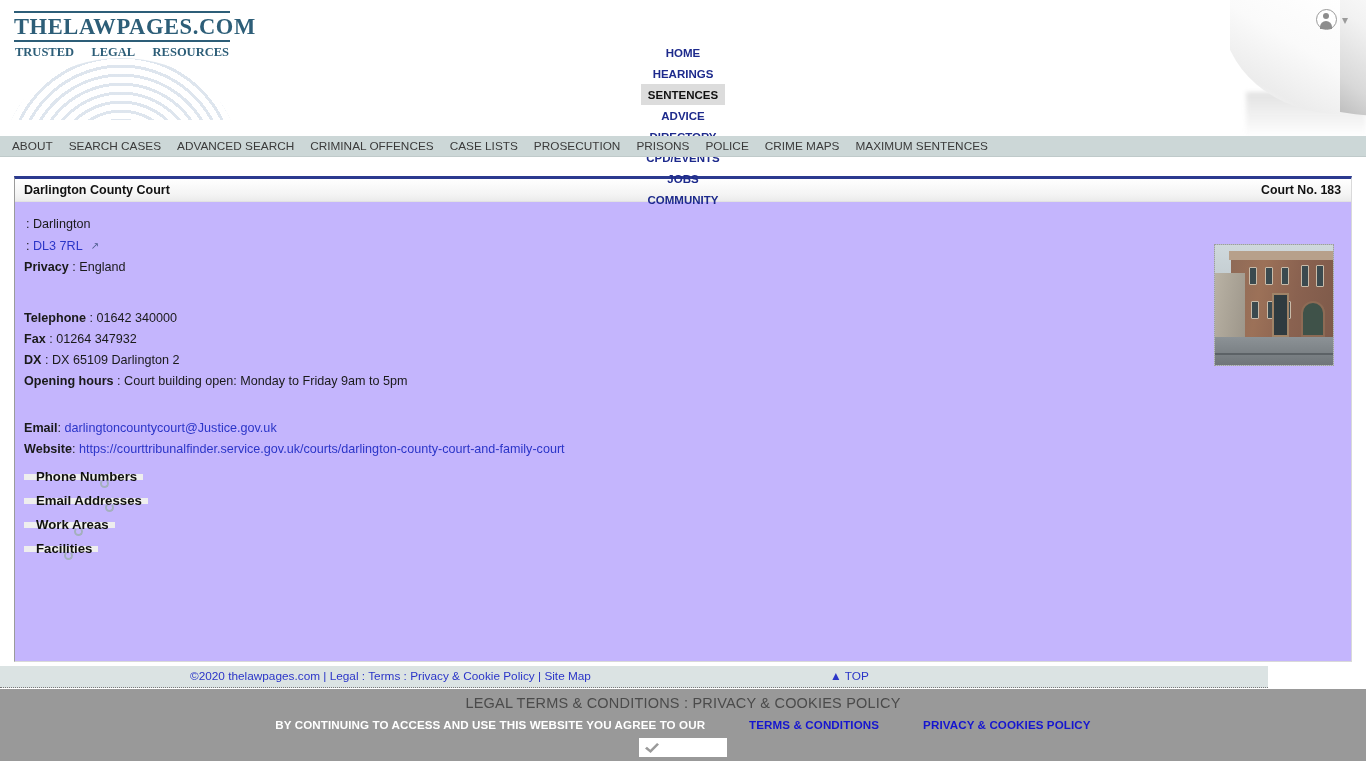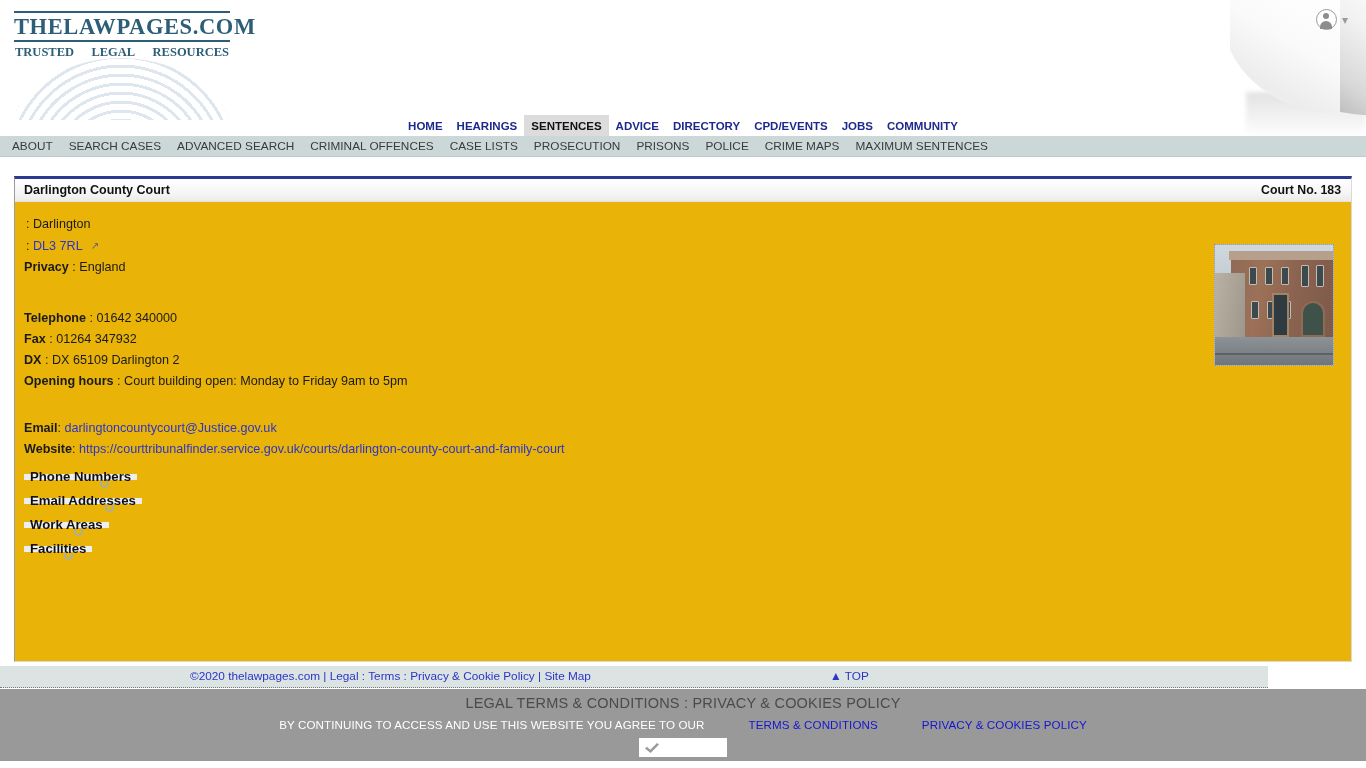--- a/index.html
+++ b/index.html
@@ -75,21 +75,21 @@
   }
   .logo .tag {
     font-family:"Liberation Serif", serif; font-weight:bold;
     font-size:12.5px; color:#2d5e78; margin-top:3px;
     display:flex; justify-content:space-between; padding:0 1px;
   }
 
   
   .mainnav {
     position:relative; z-index:4; height:21px;
-    display:flex; justify-content:center; align-items:flex-end; gap:0px;
+    display:flex; justify-content:center; align-items:center; gap:0px;flex-direction:column;
   }
   .mainnav a {
     font-size:11.5px; font-weight:bold; color:#1d2a8c; text-decoration:none;
     padding:4px 7px 3px; line-height:14px; white-space:nowrap;
   }
   .mainnav a.active { color:#111; background:#dcdcdc; }
 
   
   .subnav {
     position:relative; z-index:4;
@@ -98,21 +98,21 @@
     border-bottom:1px solid #bfcaca;
   }
   .subnav a {
     font-size:11.8px; color:#3a3a3a; text-decoration:none;
     padding:0 8px; line-height:18px; white-space:nowrap;
   }
 
   
   .panel {
     position:absolute; left:14px; top:176px; width:1338px; height:486px;
-    background:#eab308; border-left:1px solid #9b9b9b; border-right:1px solid #d9d9d9;
+    background:#c4b5fd; border-left:1px solid #9b9b9b; border-right:1px solid #d9d9d9;
     border-bottom:1px solid #d9d9d9; border-top:3px solid #2b3a8f;
   }
   .panel-title {
     height:23px; display:flex; align-items:center; justify-content:space-between;
     padding:0 10px 0 9px;
     background: linear-gradient(180deg,#ffffff 0%, #f4f4f4 70%, #ebebeb 100%);
     border-bottom:1px solid #e2e2e2;
   }
   .panel-title .left { font-size:12.5px; font-weight:bold; color:#111; }
   .panel-title .right { font-size:12.3px; font-weight:bold; color:#111; }
@@ -157,21 +157,21 @@
     background:#2f3b40; border:2px solid #a08468;
   }
   .photo .road { position:absolute; left:0; right:0; bottom:0; height:28px; background:linear-gradient(180deg,#8c9296,#6f7579); }
   .photo .kerb { position:absolute; left:0; right:0; bottom:21px; height:4px; background:#c5c9cb; }
   .photo .rail { position:absolute; left:0; right:0; bottom:10px; height:2px; background:#5c6266; }
 
   
   .accordions { margin-top:14px; }
   .acc {
     display:inline-block; background:#eeeeee; color:#111;
-    font-size:13.2px; font-weight:bold; padding:3px 6px 3px 6px;
+    font-size:13.2px; font-weight:bold; padding:3px 6px 3px 12px;
     margin-bottom:18px; position:relative; cursor:pointer;
   }
   .acc-row { line-height:0; }
   .spinner {
     position:absolute; width:9px; height:9px; border-radius:50%;
     border:2px solid #9fb0b3; border-top-color:transparent; opacity:.85;
   }
 
   
   .footbar {
@@ -188,21 +188,21 @@
 
   
   .cookie {
     position:absolute; left:0; top:689px; width:1366px; height:72px; background:#999999;
   }
   .cookie .title {
     text-align:center; color:#4b4b4b; font-size:14.5px; padding-top:6px; letter-spacing:.2px;
   }
   .cookie .line2 {
     display:flex; justify-content:center; gap:44px;
-    margin-top:7px; font-size:11.6px; font-weight:normal; letter-spacing:.1px;
+    margin-top:7px; font-size:11.6px; font-weight:bold; letter-spacing:.1px;
   }
   .cookie .line2 .txt { color:#ffffff; }
   .cookie .line2 a { color:#1515d0; text-decoration:none; }
   .cookie .btnrow { display:flex; justify-content:center; margin-top:7px; }
   .cookie .okbtn {
     width:88px; height:19px; background:#ffffff; border:0;
     display:flex; align-items:center; padding-left:6px; cursor:pointer;
   }
   .cookie .okbtn .chk {
     width:14px; height:11px; background:#9a9a9a;

